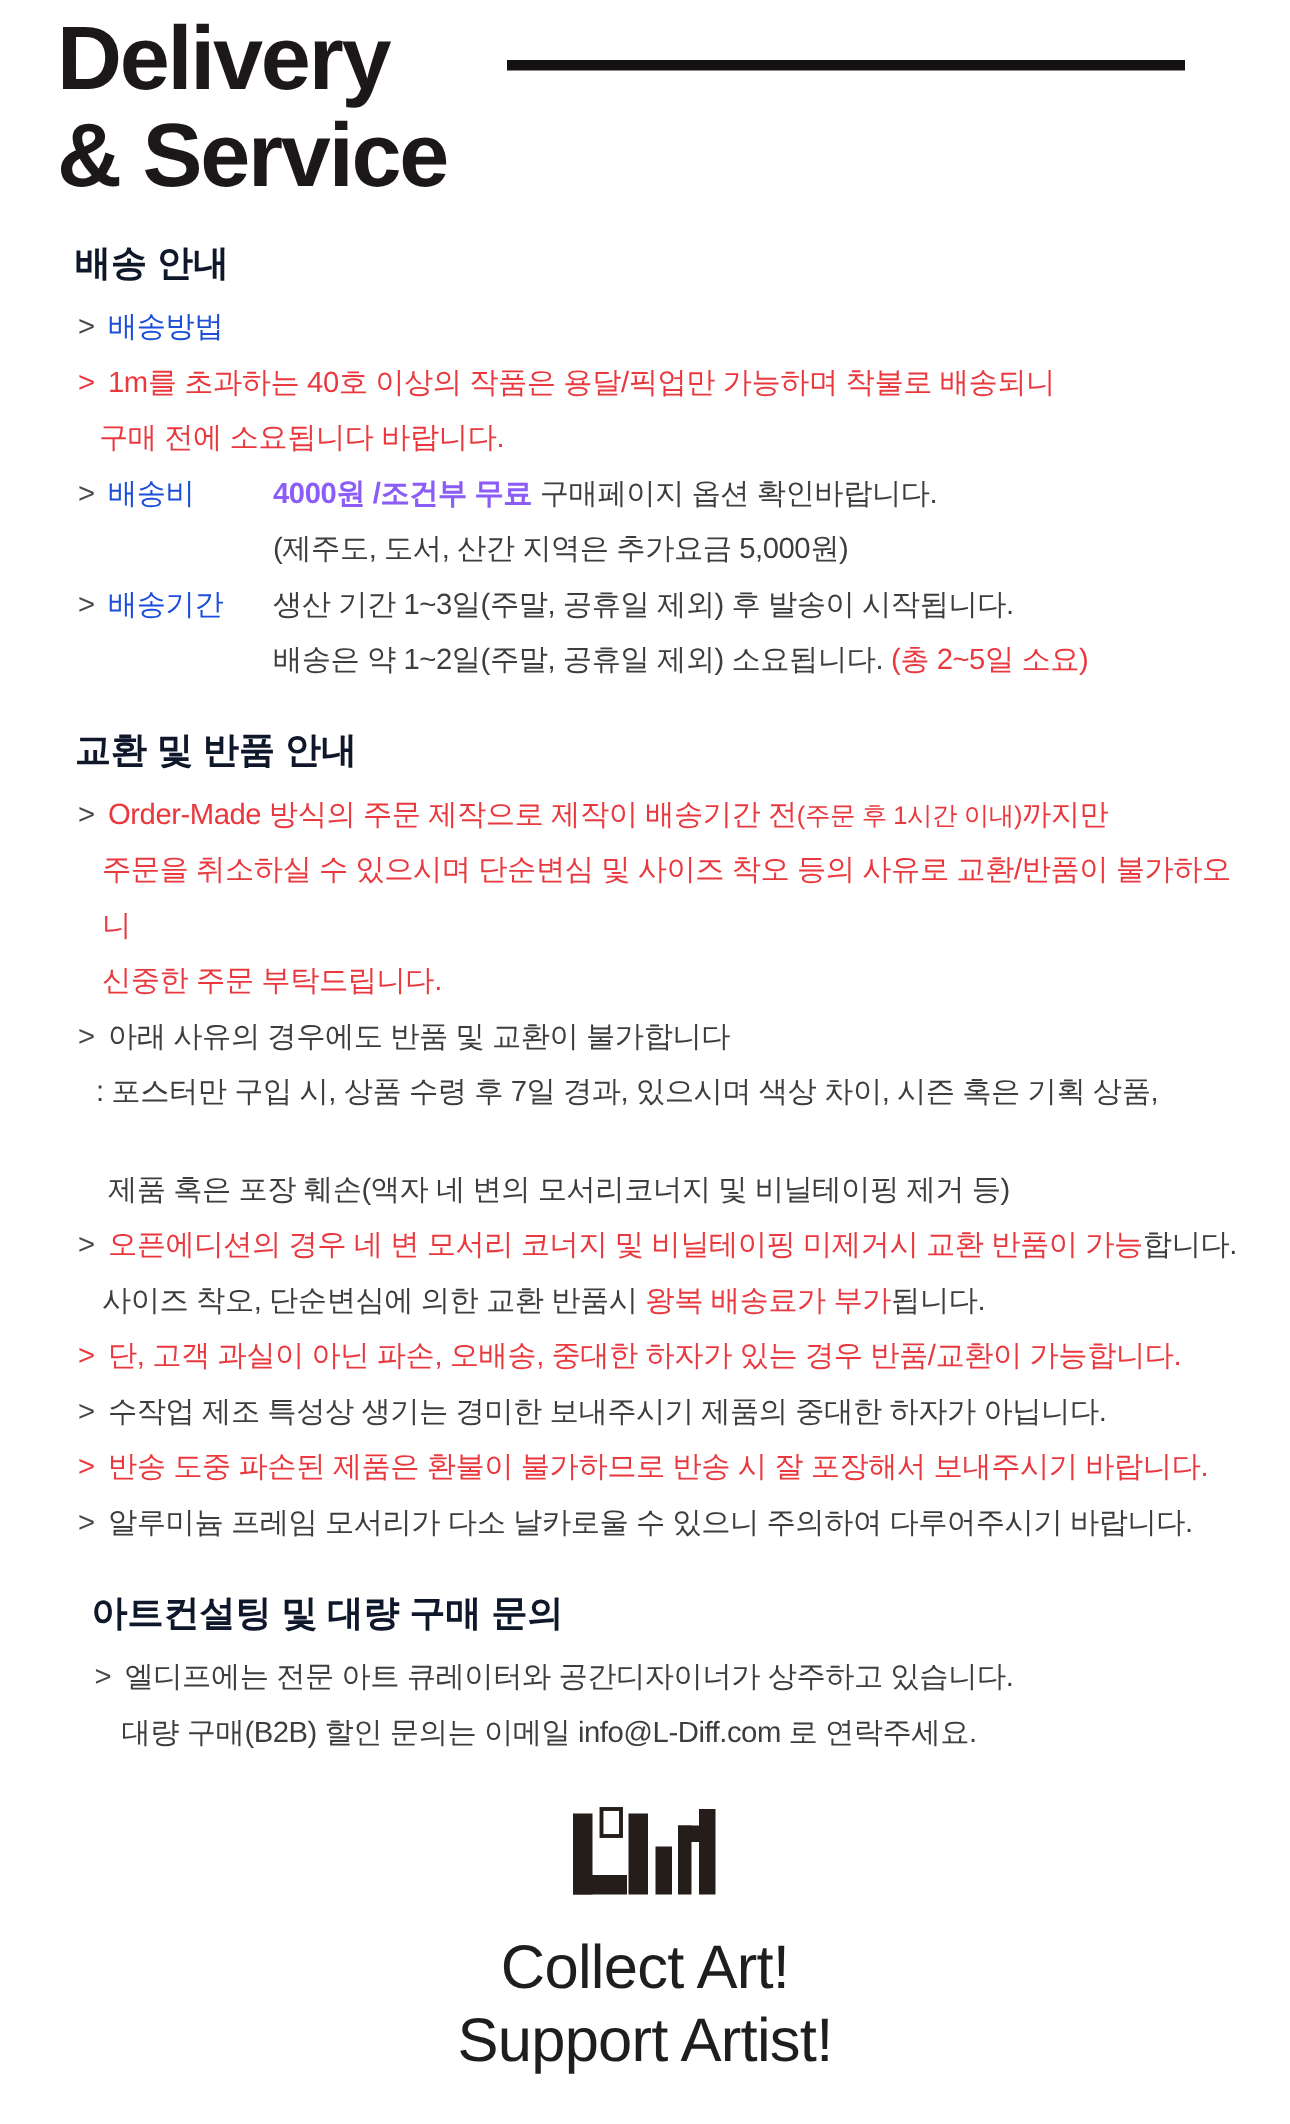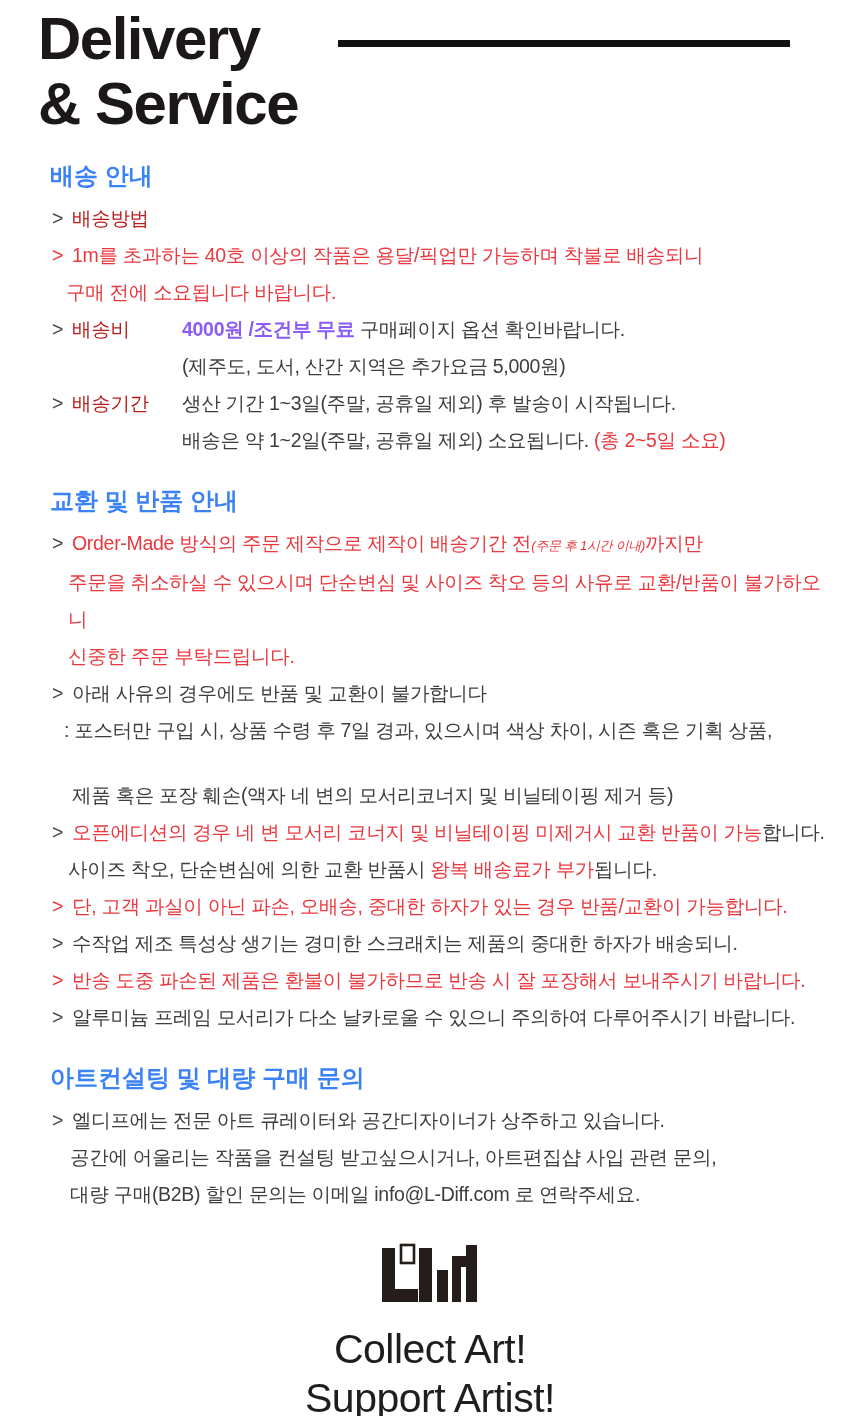--- a/index.html
+++ b/index.html
@@ -12,42 +12,42 @@
   }
   .page { position:relative; width:860px; height:1416px; background:#fff; }
 
   
   .title-block { position:relative; padding:6px 0 0 38px; }
   .title-line { font-size:60px; line-height:65px; font-weight:700; letter-spacing:-1.5px; color:#1c1819; }
   .title-rule { position:absolute; top:40px; left:338px; width:452px; height:7px; background:#141112; }
 
   
   .section { padding-left:50px; padding-right:30px; }
-  .section-heading { font-size:24px; line-height:32px; font-weight:700; color:#3b82f6; }
+  .section-heading { font-size:24px; line-height:32px; font-weight:700; color:#0f172a; }
   .sec-delivery { margin-top:24px; }
   .sec-exchange { margin-top:26px; }
-  .sec-consulting { margin-top:26px; }
+  .sec-consulting { margin-top:26px;margin-left:11px; }
   .rows { margin-top:8px; }
 
   .row { display:flex; font-size:19.5px; line-height:37px; letter-spacing:-0.3px; }
   .marker { flex:0 0 20px; margin-left:2px; color:#4a4848; }
   .marker.red { color:#e9383e; }
-  .lbl { flex:0 0 110px; color:#b91c1c; }
+  .lbl { flex:0 0 110px; color:#1d4ed8; }
   .val { flex:1 1 auto; }
   .indent-col { padding-left:132px; }   
   .ind16 { padding-left:16px; }
   .ind14 { padding-left:14px; }
   .ind18 { padding-left:18px; }
   .ind22 { padding-left:22px;margin-top:28px; }
   .ind20 { padding-left:20px; }
 
   .red { color:#e9383e; }
   .blk { color:#3e3c3d; }
   .bold { font-weight:700; color:#8b5cf6; }
-  .small { font-size:13px;font-style:italic; }
+  .small { font-size:17px; }
 
   
   .footer { margin-top:30px; text-align:center; }
   .logo { display:inline-block; }
   .slogan { margin-top:16px; font-size:41px; line-height:49px; color:#201d1e; letter-spacing:-0.5px; }
 </style>
 </head>
 <body>
 
 <div class="page">
@@ -130,21 +130,21 @@
         <span class="val ind18"><span class="blk">사이즈 착오, 단순변심에 의한 교환 반품시 </span><span class="red">왕복 배송료가 부가</span><span class="blk">됩니다.</span></span>
       </div>
 
       <div class="row">
         <span class="marker red">&gt;</span>
         <span class="val red">단, 고객 과실이 아닌 파손, 오배송, 중대한 하자가 있는 경우 반품/교환이 가능합니다.</span>
       </div>
 
       <div class="row">
         <span class="marker">&gt;</span>
-        <span class="val">수작업 제조 특성상 생기는 경미한 스크래치는 제품의 중대한 하자가 배송되니.</span>
+        <span class="val">수작업 제조 특성상 생기는 경미한 보내주시기 제품의 중대한 하자가 아닙니다.</span>
       </div>
 
       <div class="row">
         <span class="marker red">&gt;</span>
         <span class="val red">반송 도중 파손된 제품은 환불이 불가하므로 반송 시 잘 포장해서 보내주시기 바랍니다.</span>
       </div>
 
       <div class="row">
         <span class="marker">&gt;</span>
         <span class="val">알루미늄 프레임 모서리가 다소 날카로울 수 있으니 주의하여 다루어주시기 바랍니다.</span>
@@ -152,23 +152,20 @@
 
     </div>
   </div>
 
   <div class="section sec-consulting">
     <div class="section-heading">아트컨설팅 및 대량 구매 문의</div>
     <div class="rows">
       <div class="row">
         <span class="marker">&gt;</span>
         <span class="val">엘디프에는 전문 아트 큐레이터와 공간디자이너가 상주하고 있습니다.</span>
-      </div>
-      <div class="row">
-        <span class="val ind20">공간에 어울리는 작품을 컨설팅 받고싶으시거나, 아트편집샵 사입 관련 문의,</span>
       </div>
       <div class="row">
         <span class="val ind20">대량 구매(B2B) 할인 문의는 이메일 info@L-Diff.com 로 연락주세요.</span>
       </div>
     </div>
   </div>
 
   <div class="footer">
     <svg class="logo" width="96" height="62" viewBox="0 0 96 60">
       <g fill="#241d1a">

